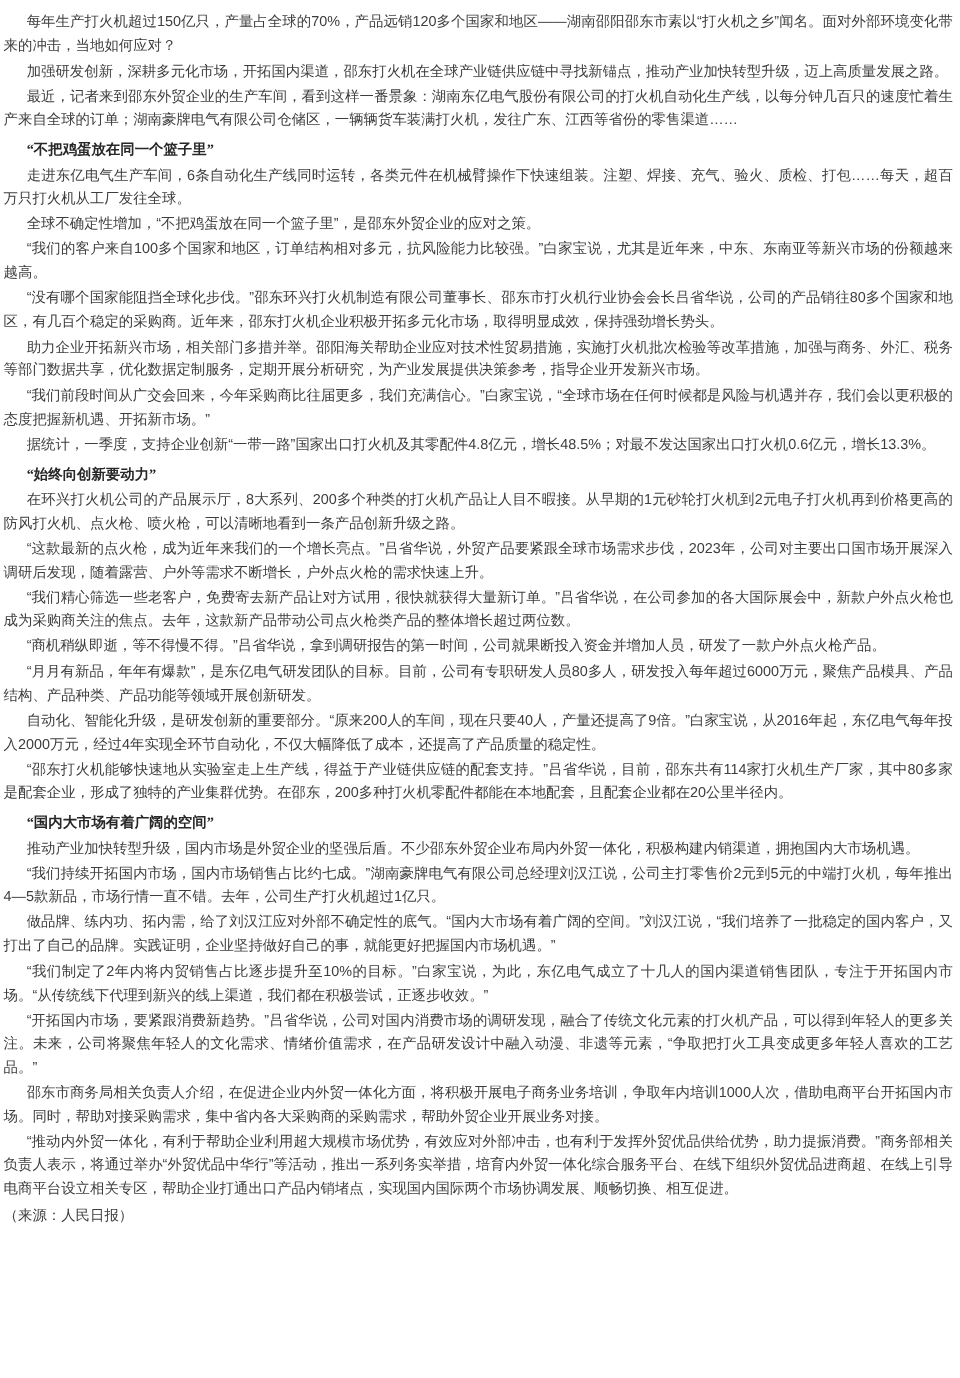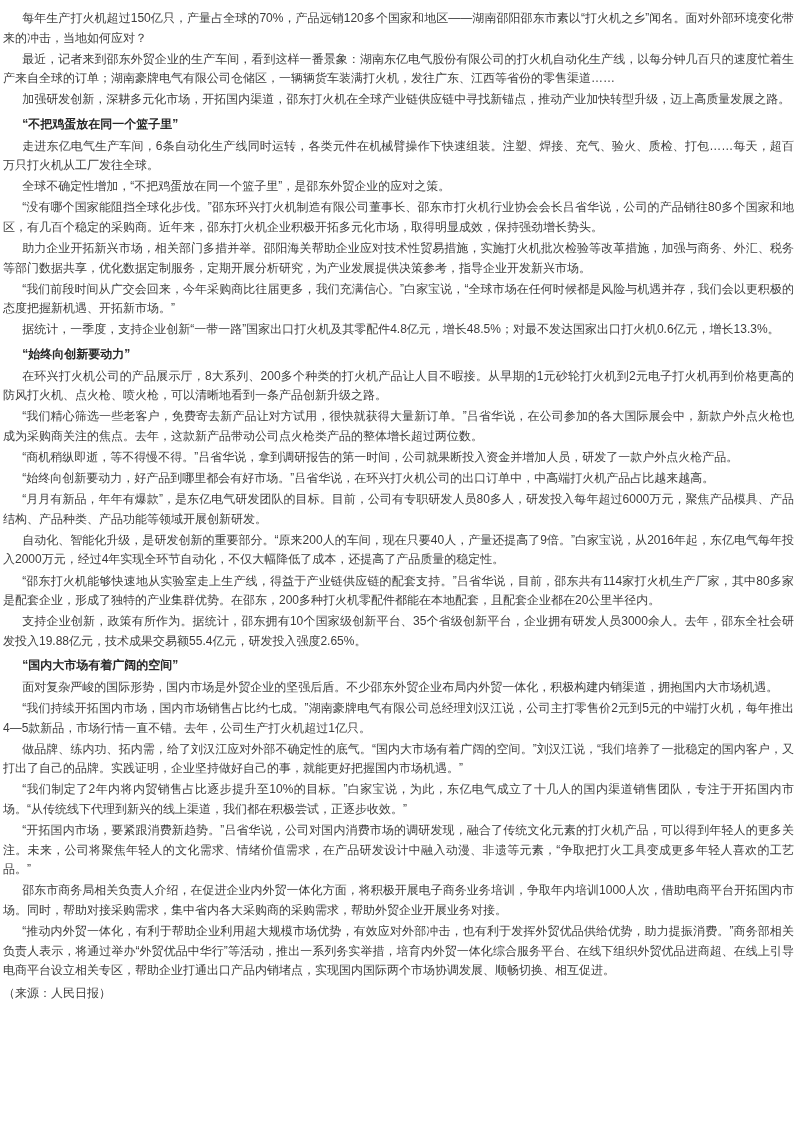--- a/index.html
+++ b/index.html
@@ -22,51 +22,52 @@
   }
   .para {
     margin: 0 0 1.5px 0;
     text-indent: 1.6em;
   }
   .section-heading {
     margin: 5px 0 2px 0;
     text-indent: 1.6em;
     font-weight: bold;
     color: #272727;
+    font-family: Liberation Serif, serif;
   }
   .source-line {
     margin: 3px 0 0 0;
     text-indent: 0;
   }
 </style>
 </head>
 <body>
 
 <div class="article">
   <p class="para">每年生产打火机超过150亿只，产量占全球的70%，产品远销120多个国家和地区——湖南邵阳邵东市素以“打火机之乡”闻名。面对外部环境变化带来的冲击，当地如何应对？</p>
+  <p class="para">加强研发创新，深耕多元化市场，开拓国内渠道，邵东打火机在全球产业链供应链中寻找新锚点，推动产业加快转型升级，迈上高质量发展之路。</p>
   <p class="para">最近，记者来到邵东外贸企业的生产车间，看到这样一番景象：湖南东亿电气股份有限公司的打火机自动化生产线，以每分钟几百只的速度忙着生产来自全球的订单；湖南豪牌电气有限公司仓储区，一辆辆货车装满打火机，发往广东、江西等省份的零售渠道……</p>
-  <p class="para">加强研发创新，深耕多元化市场，开拓国内渠道，邵东打火机在全球产业链供应链中寻找新锚点，推动产业加快转型升级，迈上高质量发展之路。</p>
   <p class="section-heading">“不把鸡蛋放在同一个篮子里”</p>
   <p class="para">走进东亿电气生产车间，6条自动化生产线同时运转，各类元件在机械臂操作下快速组装。注塑、焊接、充气、验火、质检、打包……每天，超百万只打火机从工厂发往全球。</p>
   <p class="para">全球不确定性增加，“不把鸡蛋放在同一个篮子里”，是邵东外贸企业的应对之策。</p>
+  <p class="para">“我们的客户来自100多个国家和地区，订单结构相对多元，抗风险能力比较强。”白家宝说，尤其是近年来，中东、东南亚等新兴市场的份额越来越高。</p>
   <p class="para">“没有哪个国家能阻挡全球化步伐。”邵东环兴打火机制造有限公司董事长、邵东市打火机行业协会会长吕省华说，公司的产品销往80多个国家和地区，有几百个稳定的采购商。近年来，邵东打火机企业积极开拓多元化市场，取得明显成效，保持强劲增长势头。</p>
   <p class="para">助力企业开拓新兴市场，相关部门多措并举。邵阳海关帮助企业应对技术性贸易措施，实施打火机批次检验等改革措施，加强与商务、外汇、税务等部门数据共享，优化数据定制服务，定期开展分析研究，为产业发展提供决策参考，指导企业开发新兴市场。</p>
   <p class="para">“我们前段时间从广交会回来，今年采购商比往届更多，我们充满信心。”白家宝说，“全球市场在任何时候都是风险与机遇并存，我们会以更积极的态度把握新机遇、开拓新市场。”</p>
   <p class="para">据统计，一季度，支持企业创新“一带一路”国家出口打火机及其零配件4.8亿元，增长48.5%；对最不发达国家出口打火机0.6亿元，增长13.3%。</p>
   <p class="section-heading">“始终向创新要动力”</p>
   <p class="para">在环兴打火机公司的产品展示厅，8大系列、200多个种类的打火机产品让人目不暇接。从早期的1元砂轮打火机到2元电子打火机再到价格更高的防风打火机、点火枪、喷火枪，可以清晰地看到一条产品创新升级之路。</p>
+  <p class="para">“这款最新的点火枪，成为近年来我们的一个增长亮点。”吕省华说，外贸产品要紧跟全球市场需求步伐，2023年，公司对主要出口国市场开展深入调研后发现，随着露营、户外等需求不断增长，户外点火枪的需求快速上升。</p>
   <p class="para">“我们精心筛选一些老客户，免费寄去新产品让对方试用，很快就获得大量新订单。”吕省华说，在公司参加的各大国际展会中，新款户外点火枪也成为采购商关注的焦点。去年，这款新产品带动公司点火枪类产品的整体增长超过两位数。</p>
   <p class="para">“商机稍纵即逝，等不得慢不得。”吕省华说，拿到调研报告的第一时间，公司就果断投入资金并增加人员，研发了一款户外点火枪产品。</p>
-  <p class="para">“始终向创新要动力，好产品到哪里都会有好市场。”吕省华说，在环兴打火机公司的出口订单中，中高端打火机产品占比越来越高。</p>
   <p class="para">“月月有新品，年年有爆款”，是东亿电气研发团队的目标。目前，公司有专职研发人员80多人，研发投入每年超过6000万元，聚焦产品模具、产品结构、产品种类、产品功能等领域开展创新研发。</p>
   <p class="para">自动化、智能化升级，是研发创新的重要部分。“原来200人的车间，现在只要40人，产量还提高了9倍。”白家宝说，从2016年起，东亿电气每年投入2000万元，经过4年实现全环节自动化，不仅大幅降低了成本，还提高了产品质量的稳定性。</p>
   <p class="para">“邵东打火机能够快速地从实验室走上生产线，得益于产业链供应链的配套支持。”吕省华说，目前，邵东共有114家打火机生产厂家，其中80多家是配套企业，形成了独特的产业集群优势。在邵东，200多种打火机零配件都能在本地配套，且配套企业都在20公里半径内。</p>
-  <p class="para">支持企业创新，政策有所作为。据统计，邵东拥有10个国家级创新平台、35个省级创新平台，企业拥有研发人员3000余人。去年，邵东全社会研发投入19.88亿元，技术成果交易额55.4亿元，研发投入强度2.65%。</p>
   <p class="section-heading">“国内大市场有着广阔的空间”</p>
-  <p class="para">面对复杂严峻的国际形势，国内市场是外贸企业的坚强后盾。不少邵东外贸企业布局内外贸一体化，积极构建内销渠道，拥抱国内大市场机遇。</p>
+  <p class="para">推动产业加快转型升级，国内市场是外贸企业的坚强后盾。不少邵东外贸企业布局内外贸一体化，积极构建内销渠道，拥抱国内大市场机遇。</p>
   <p class="para">“我们持续开拓国内市场，国内市场销售占比约七成。”湖南豪牌电气有限公司总经理刘汉江说，公司主打零售价2元到5元的中端打火机，每年推出4—5款新品，市场行情一直不错。去年，公司生产打火机超过1亿只。</p>
   <p class="para">做品牌、练内功、拓内需，给了刘汉江应对外部不确定性的底气。“国内大市场有着广阔的空间。”刘汉江说，“我们培养了一批稳定的国内客户，又打出了自己的品牌。实践证明，企业坚持做好自己的事，就能更好把握国内市场机遇。”</p>
   <p class="para">“我们制定了2年内将内贸销售占比逐步提升至10%的目标。”白家宝说，为此，东亿电气成立了十几人的国内渠道销售团队，专注于开拓国内市场。“从传统线下代理到新兴的线上渠道，我们都在积极尝试，正逐步收效。”</p>
   <p class="para">“开拓国内市场，要紧跟消费新趋势。”吕省华说，公司对国内消费市场的调研发现，融合了传统文化元素的打火机产品，可以得到年轻人的更多关注。未来，公司将聚焦年轻人的文化需求、情绪价值需求，在产品研发设计中融入动漫、非遗等元素，“争取把打火工具变成更多年轻人喜欢的工艺品。”</p>
   <p class="para">邵东市商务局相关负责人介绍，在促进企业内外贸一体化方面，将积极开展电子商务业务培训，争取年内培训1000人次，借助电商平台开拓国内市场。同时，帮助对接采购需求，集中省内各大采购商的采购需求，帮助外贸企业开展业务对接。</p>
   <p class="para">“推动内外贸一体化，有利于帮助企业利用超大规模市场优势，有效应对外部冲击，也有利于发挥外贸优品供给优势，助力提振消费。”商务部相关负责人表示，将通过举办“外贸优品中华行”等活动，推出一系列务实举措，培育内外贸一体化综合服务平台、在线下组织外贸优品进商超、在线上引导电商平台设立相关专区，帮助企业打通出口产品内销堵点，实现国内国际两个市场协调发展、顺畅切换、相互促进。</p>
   <p class="source-line">（来源：人民日报）</p>
 </div>
 
 </body></html>

